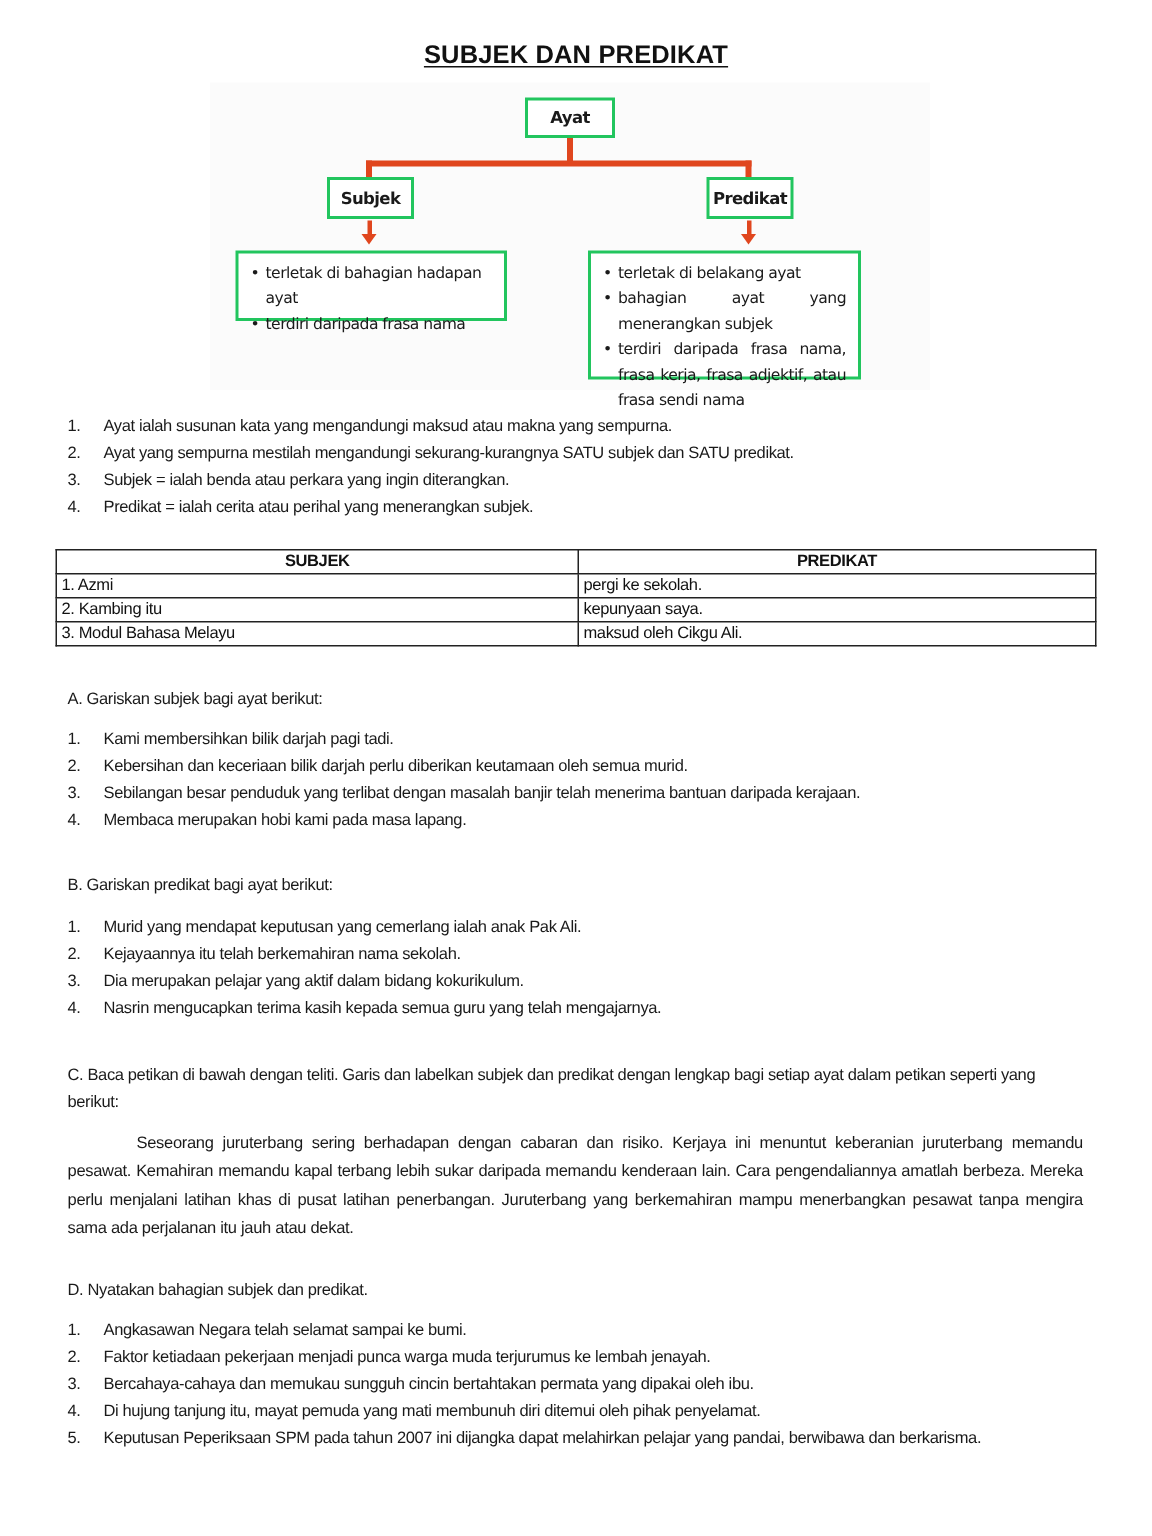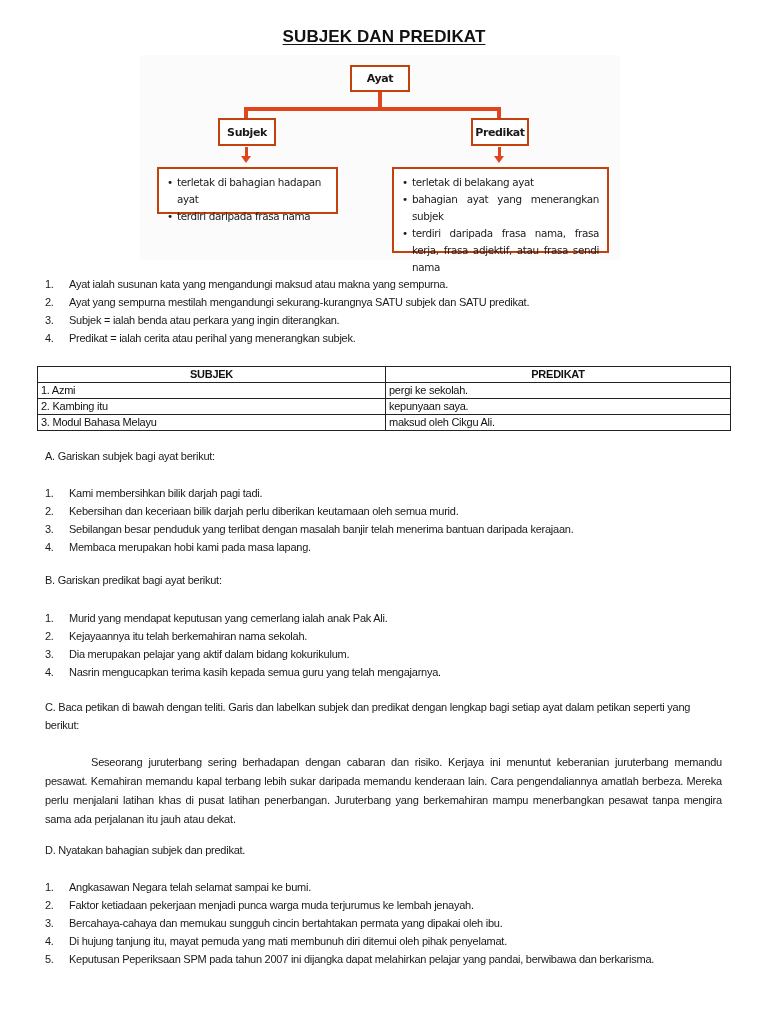--- a/index.html
+++ b/index.html
@@ -6,35 +6,35 @@
   body { width: 768px; height: 1024px; position: relative; overflow: hidden;
          font-family: "Liberation Sans", sans-serif; color: #111; }
   .abs { position: absolute; }
   .title { left: 0; width: 768px; top: 27px; text-align: center;
            font-family: "Liberation Sans", sans-serif; font-weight: bold; font-size: 17px;
            letter-spacing: 0.1px; }
   .title span { text-decoration: underline; text-underline-offset: 2px; }
 
   
   .diagram { left: 140px; top: 55px; width: 480px; height: 205px; background: #fbfbfb; }
-  .box { position: absolute; border: 2px solid #c2410c; background: #fff; box-sizing: border-box;
+  .box { position: absolute; border: 2px solid #22c55e; background: #fff; box-sizing: border-box;
          font-family: "DejaVu Sans", sans-serif; }
   .box.label { display: flex; align-items: center; justify-content: center;
                font-weight: bold; font-size: 11px; letter-spacing: -0.4px; color: #1a1a1a; }
   .line { position: absolute; background: #e0461e; }
   .arrow { position: absolute; width: 0; height: 0;
            border-left: 5px solid transparent; border-right: 5px solid transparent;
            border-top: 7px solid #e0461e; }
   .bullets { list-style: none; margin: 0; padding: 0; font-size: 10.4px; letter-spacing: -0.35px;
              line-height: 17px; color: #1a1a1a; font-family: "DejaVu Sans", sans-serif; }
   .bullets li { position: relative; padding-left: 10px; }
   .bullets li::before { content: "\2022"; position: absolute; left: 0; top: 0; }
 
   
-  .text { font-size: 11px; letter-spacing: -0.25px; color: #1a1a1a; }
+  .text { font-size: 11px; letter-spacing: -0.25px; color: #1a1a1a; margin-top: 10px; }
   .numlist { list-style: none; margin: 0; padding: 0; }
   .numlist li { position: relative; height: 18px; line-height: 18px; white-space: nowrap; }
   .numlist .num { position: absolute; left: 0; }
   .numlist .txt { position: absolute; left: 24px; }
 
   
   table.st { position: absolute; left: 37px; top: 366px; width: 694px; border-collapse: collapse;
              font-size: 11px; letter-spacing: -0.25px; }
   table.st th, table.st td { border: 1px solid #222; height: 15px; padding: 0 3px; line-height: 15px; }
   table.st th { font-weight: bold; text-align: center; font-size: 11px; }
@@ -70,21 +70,21 @@
   <div class="arrow" style="left:101px; top:101px;"></div>
   <div class="line" style="left:358px; top:92px; width:2.5px; height:10px;"></div>
   <div class="arrow" style="left:354px; top:101px;"></div>
 
   <div class="box" style="left:17px; top:112px; width:181px; height:47px; padding:5px 8px;">
     <ul class="bullets">
       <li>terletak di bahagian hadapan ayat</li>
       <li>terdiri daripada frasa nama</li>
     </ul>
   </div>
-  <div class="box" style="left:252px; top:112px; width:217px; height:86px; padding:5px 8px; text-align: justify;">
+  <div class="box" style="left:252px; top:112px; width:182px; height:86px; padding:5px 8px; text-align: justify;">
     <ul class="bullets">
       <li>terletak di belakang ayat</li>
       <li>bahagian ayat yang menerangkan subjek</li>
       <li>terdiri daripada frasa nama, frasa kerja, frasa adjektif, atau frasa sendi nama</li>
     </ul>
   </div>
 </div>
 
 <ul class="abs numlist text" style="left:45px; top:275px; width:700px;">
   <li>

